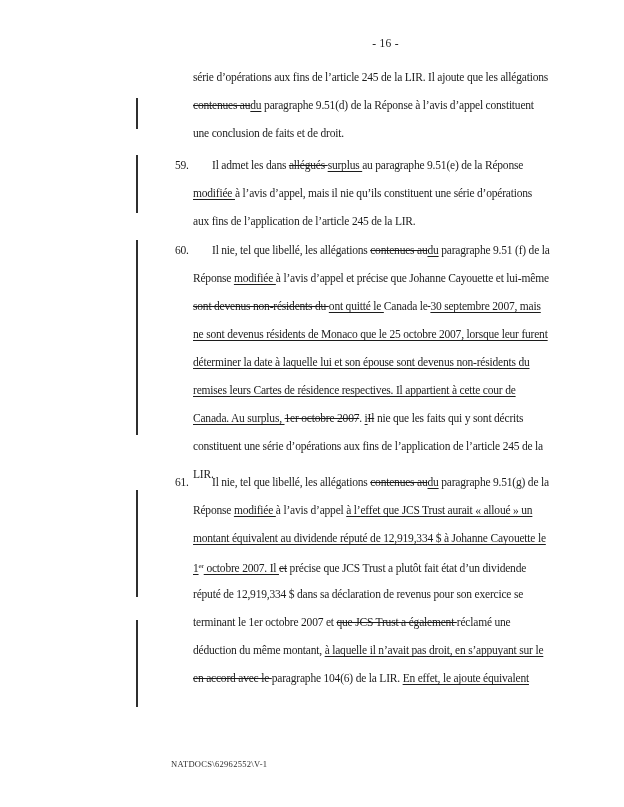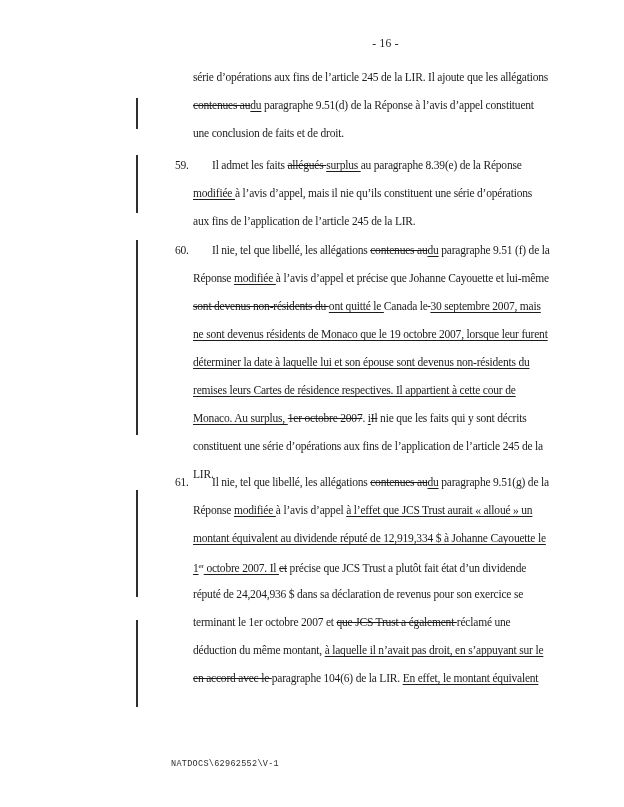--- a/index.html
+++ b/index.html
@@ -24,21 +24,21 @@
     top: 37px;
     left: 0;
     width: 675px;
     text-align: center;
     letter-spacing: 0.3px;
   }
   .doc-footer {
     position: absolute;
     left: 123px;
     top: 759px;
-    font-family: Liberation Mono, monospace;
+    font-family: Liberation Serif, serif;
     font-size: 8.5px;
     letter-spacing: 0.3px;
     color: #2e2e2e;
   }
   .para {
     position: absolute;
     left: 145px;
     width: 450px;
   }
   .line {
@@ -89,40 +89,40 @@
       <div class="change-bar" style="left: 88px; top: 490px; height: 107px;"></div>
       <div class="change-bar" style="left: 88px; top: 620px; height: 87px;"></div>
     </div>
   <div id="paragraphs">
       <div class="para" style="top: 63px;">
         <div class="line"><span class="seg-p">série d’opérations aux fins de l’article 245 de la LIR. Il ajoute que les allégations</span></div>
         <div class="line"><span class="seg-d">contenues au</span><span class="seg-u">du</span><span class="seg-p"> paragraphe 9.51(d) de la Réponse à l’avis d’appel constituent</span></div>
         <div class="line"><span class="seg-p">une conclusion de faits et de droit.</span></div>
       </div>
       <div class="para" style="top: 151px;">
-        <div class="line first-numbered"><span class="para-num">59.</span><span class="seg-p">Il admet les faits </span><span class="seg-d">allégués </span><span class="seg-u">surplus </span><span class="seg-p">au paragraphe 8.39(e) de la Réponse</span></div>
+        <div class="line first-numbered"><span class="para-num">59.</span><span class="seg-p">Il admet les dans </span><span class="seg-d">allégués </span><span class="seg-u">surplus </span><span class="seg-p">au paragraphe 9.51(e) de la Réponse</span></div>
         <div class="line"><span class="seg-u">modifiée </span><span class="seg-p">à l’avis d’appel, mais il nie qu’ils constituent une série d’opérations</span></div>
         <div class="line"><span class="seg-p">aux fins de l’application de l’article 245 de la LIR.</span></div>
       </div>
       <div class="para" style="top: 236px;">
         <div class="line first-numbered"><span class="para-num">60.</span><span class="seg-p">Il nie, tel que libellé, les allégations </span><span class="seg-d">contenues au</span><span class="seg-u">du</span><span class="seg-p"> paragraphe 9.51 (f) de la</span></div>
         <div class="line"><span class="seg-p">Réponse </span><span class="seg-u">modifiée </span><span class="seg-p">à l’avis d’appel et précise que Johanne Cayouette et lui-même</span></div>
         <div class="line"><span class="seg-d">sont devenus non-résidents du </span><span class="seg-u">ont quitté le </span><span class="seg-p">Canada le</span><span class="seg-d"> </span><span class="seg-u">30 septembre 2007, mais</span></div>
-        <div class="line"><span class="seg-u">ne sont devenus résidents de Monaco que le 19 octobre 2007, lorsque leur furent</span></div>
+        <div class="line"><span class="seg-u">ne sont devenus résidents de Monaco que le 25 octobre 2007, lorsque leur furent</span></div>
         <div class="line"><span class="seg-u">déterminer la date à laquelle lui et son épouse sont devenus non-résidents du</span></div>
         <div class="line"><span class="seg-u">remises leurs Cartes de résidence respectives. Il appartient à cette cour de</span></div>
-        <div class="line"><span class="seg-u">Monaco. Au surplus, </span><span class="seg-d">1er octobre 2007</span><span class="seg-p">. </span><span class="seg-u">i</span><span class="seg-d">Il</span><span class="seg-p"> nie que les faits qui y sont décrits</span></div>
+        <div class="line"><span class="seg-u">Canada. Au surplus, </span><span class="seg-d">1er octobre 2007</span><span class="seg-p">. </span><span class="seg-u">i</span><span class="seg-d">Il</span><span class="seg-p"> nie que les faits qui y sont décrits</span></div>
         <div class="line"><span class="seg-p">constituent une série d’opérations aux fins de l’application de l’article 245 de la</span></div>
         <div class="line"><span class="seg-p">LIR.</span></div>
       </div>
       <div class="para" style="top: 468px;">
         <div class="line first-numbered"><span class="para-num">61.</span><span class="seg-p">Il nie, tel que libellé, les allégations </span><span class="seg-d">contenues au</span><span class="seg-u">du</span><span class="seg-p"> paragraphe 9.51(g) de la</span></div>
         <div class="line"><span class="seg-p">Réponse </span><span class="seg-u">modifiée </span><span class="seg-p">à l’avis d’appel </span><span class="seg-u">à l’effet que JCS Trust aurait « alloué » un</span></div>
         <div class="line"><span class="seg-u">montant équivalent au dividende réputé de 12,919,334 $ à Johanne Cayouette le</span></div>
         <div class="line"><span class="seg-u">1</span><span class="seg-us">er</span><span class="seg-u"> octobre 2007. Il </span><span class="seg-d">et</span><span class="seg-p"> précise que JCS Trust a plutôt fait état d’un dividende</span></div>
-        <div class="line"><span class="seg-p">réputé de 24,204,936 $ dans sa déclaration de revenus pour son exercice se</span></div>
+        <div class="line"><span class="seg-p">réputé de 12,919,334 $ dans sa déclaration de revenus pour son exercice se</span></div>
         <div class="line"><span class="seg-p">terminant le 1er octobre 2007 et </span><span class="seg-d">que JCS Trust a également </span><span class="seg-p">réclamé une</span></div>
         <div class="line"><span class="seg-p">déduction du même montant, </span><span class="seg-u">à laquelle il n’avait pas droit, en s’appuyant sur le</span></div>
-        <div class="line"><span class="seg-d">en accord avec le </span><span class="seg-p">paragraphe 104(6) de la LIR. </span><span class="seg-u">En effet, le montant équivalent</span></div>
+        <div class="line"><span class="seg-d">en accord avec le </span><span class="seg-p">paragraphe 104(6) de la LIR. </span><span class="seg-u">En effet, le ajoute équivalent</span></div>
       </div>
     </div>
   <div class="doc-footer">NATDOCS\62962552\V-1</div>
 </div>
 
 </body></html>

